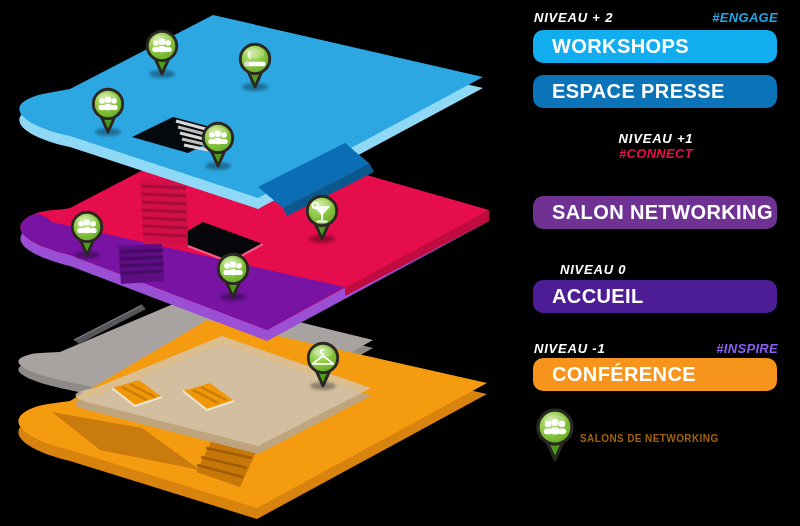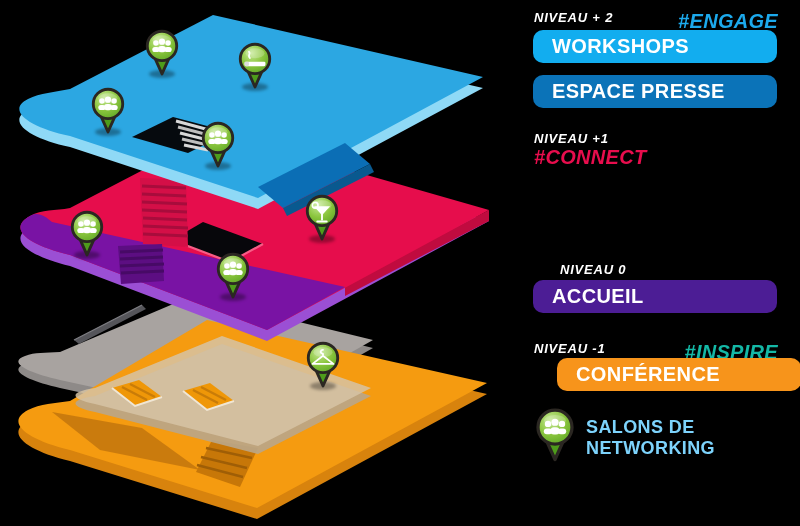--- a/index.html
+++ b/index.html
@@ -1,34 +1,34 @@
 <!DOCTYPE html>
 <html><head>
 <meta charset="utf-8">
 <style>
   html,body{margin:0;padding:0;background:#000;}
   #stage{position:relative;width:800px;height:526px;background:#000;overflow:hidden;
          font-family:"Liberation Sans",sans-serif;}
   #floor-diagram{position:absolute;left:0;top:0;}
   
   #panel{position:absolute;left:533px;top:0;width:247px;height:526px;}
-  .hdr{position:absolute;left:1px;width:244px;display:flex;justify-content:space-between;align-items:flex-start;text-decoration:underline;}
+  .hdr{position:absolute;left:1px;width:244px;display:flex;justify-content:space-between;align-items:center;text-decoration:underline;}
   .lvl{font-size:13px;font-style:italic;font-weight:bold;color:#fff;letter-spacing:.8px;
        text-shadow:1px 1px 1px rgba(0,0,0,.55);white-space:pre;}
-  .tag{font-size:20px;font-style:italic;font-weight:bold;letter-spacing:.3px;}
+  .tag{font-size:13px;font-style:italic;font-weight:bold;letter-spacing:.3px;}
   .room-btn{position:absolute;left:0;width:244px;height:33px;border-radius:10px;color:#fff;
             font-weight:bold;font-size:20px;line-height:33px;padding-left:19px;box-sizing:border-box;
             letter-spacing:.4px;cursor:pointer;white-space:nowrap;}
   
   .pin{position:absolute;width:38px;height:50px;cursor:pointer;}
   .pin-shadow{position:absolute;width:26px;height:8px;border-radius:50%;
               background:rgba(0,0,0,.33);filter:blur(1.5px);}
   
   #legend{position:absolute;left:533px;top:408px;width:247px;height:60px;display:flex;align-items:center;}
-  #legend-label{color:#7dd3fc;font-weight:bold;font-size:18px;letter-spacing:.4px;margin-left:9px;
+  #legend-label{color:#a16207;font-weight:bold;font-size:10px;letter-spacing:.4px;margin-left:3px;
                 text-shadow:1px 1px 1px rgba(0,0,0,.5);}
 </style>
 </head>
 <body>
 
 <div id="stage">
 
   <svg id="floor-diagram" width="530" height="526" viewBox="0 0 530 526">
     <defs>
       <radialGradient id="pinGrad" cx="0.38" cy="0.30" r="0.90">
@@ -223,29 +223,30 @@
       <div class="hdr" style="top: 10px;">
         <span class="lvl">NIVEAU + 2</span>
         <span class="tag" style="color: rgb(28, 169, 236);">#ENGAGE</span>
       </div>
       <div class="room-btn" style="top: 75px; background: rgb(11, 115, 184);">ESPACE PRESSE</div>
       <div class="room-btn" style="top: 30px; background: rgb(18, 173, 239);">WORKSHOPS</div>
       <div class="hdr" style="top: 131px; flex-direction: column;">
         <span class="lvl">NIVEAU +1</span>
         <span class="tag" style="color: rgb(232, 13, 77);">#CONNECT</span>
       </div>
+      <div class="room-btn" style="top: 196px; background: rgb(111, 49, 146);">SALON NETWORKING</div>
       <div class="hdr" style="top: 262px; margin-left: 26px;">
         <span class="lvl">NIVEAU 0</span>
       </div>
       <div class="room-btn" style="top: 280px; background: #4c1d95;">ACCUEIL</div>
       <div class="hdr" style="top: 341px;">
         <span class="lvl">NIVEAU -1</span>
-        <span class="tag" style="color: #14b8a6;">#INSPIRE</span>
-      </div>
-      <div class="room-btn" style="top: 358px; background: rgb(247, 148, 27); margin-left: 24px;">CONFÉRENCE</div>
+        <span class="tag" style="color: #8b5cf6;">#INSPIRE</span>
+      </div>
+      <div class="room-btn" style="top: 358px; background: rgb(247, 148, 27);">CONFÉRENCE</div>
     </div>
 
   <div id="legend">
     <span id="legend-pin"><svg width="44" height="57" viewBox="0 0 40 52">
           <path d="M11,27 L20,47 L29,27 Z" fill="#4E9C1B" stroke="#2B2722" stroke-width="3" stroke-linejoin="round"></path>
           <circle cx="20" cy="17.5" r="15.5" fill="url(#pinGrad)" stroke="#2B2722" stroke-width="3"></circle>
           <ellipse cx="20" cy="11.5" rx="10" ry="5.2" fill="rgba(255,255,255,0.22)"></ellipse>
           <g fill="#fff">
             <circle cx="13.6" cy="14.5" r="2.9"></circle>
             <circle cx="20" cy="13" r="3.3"></circle>

